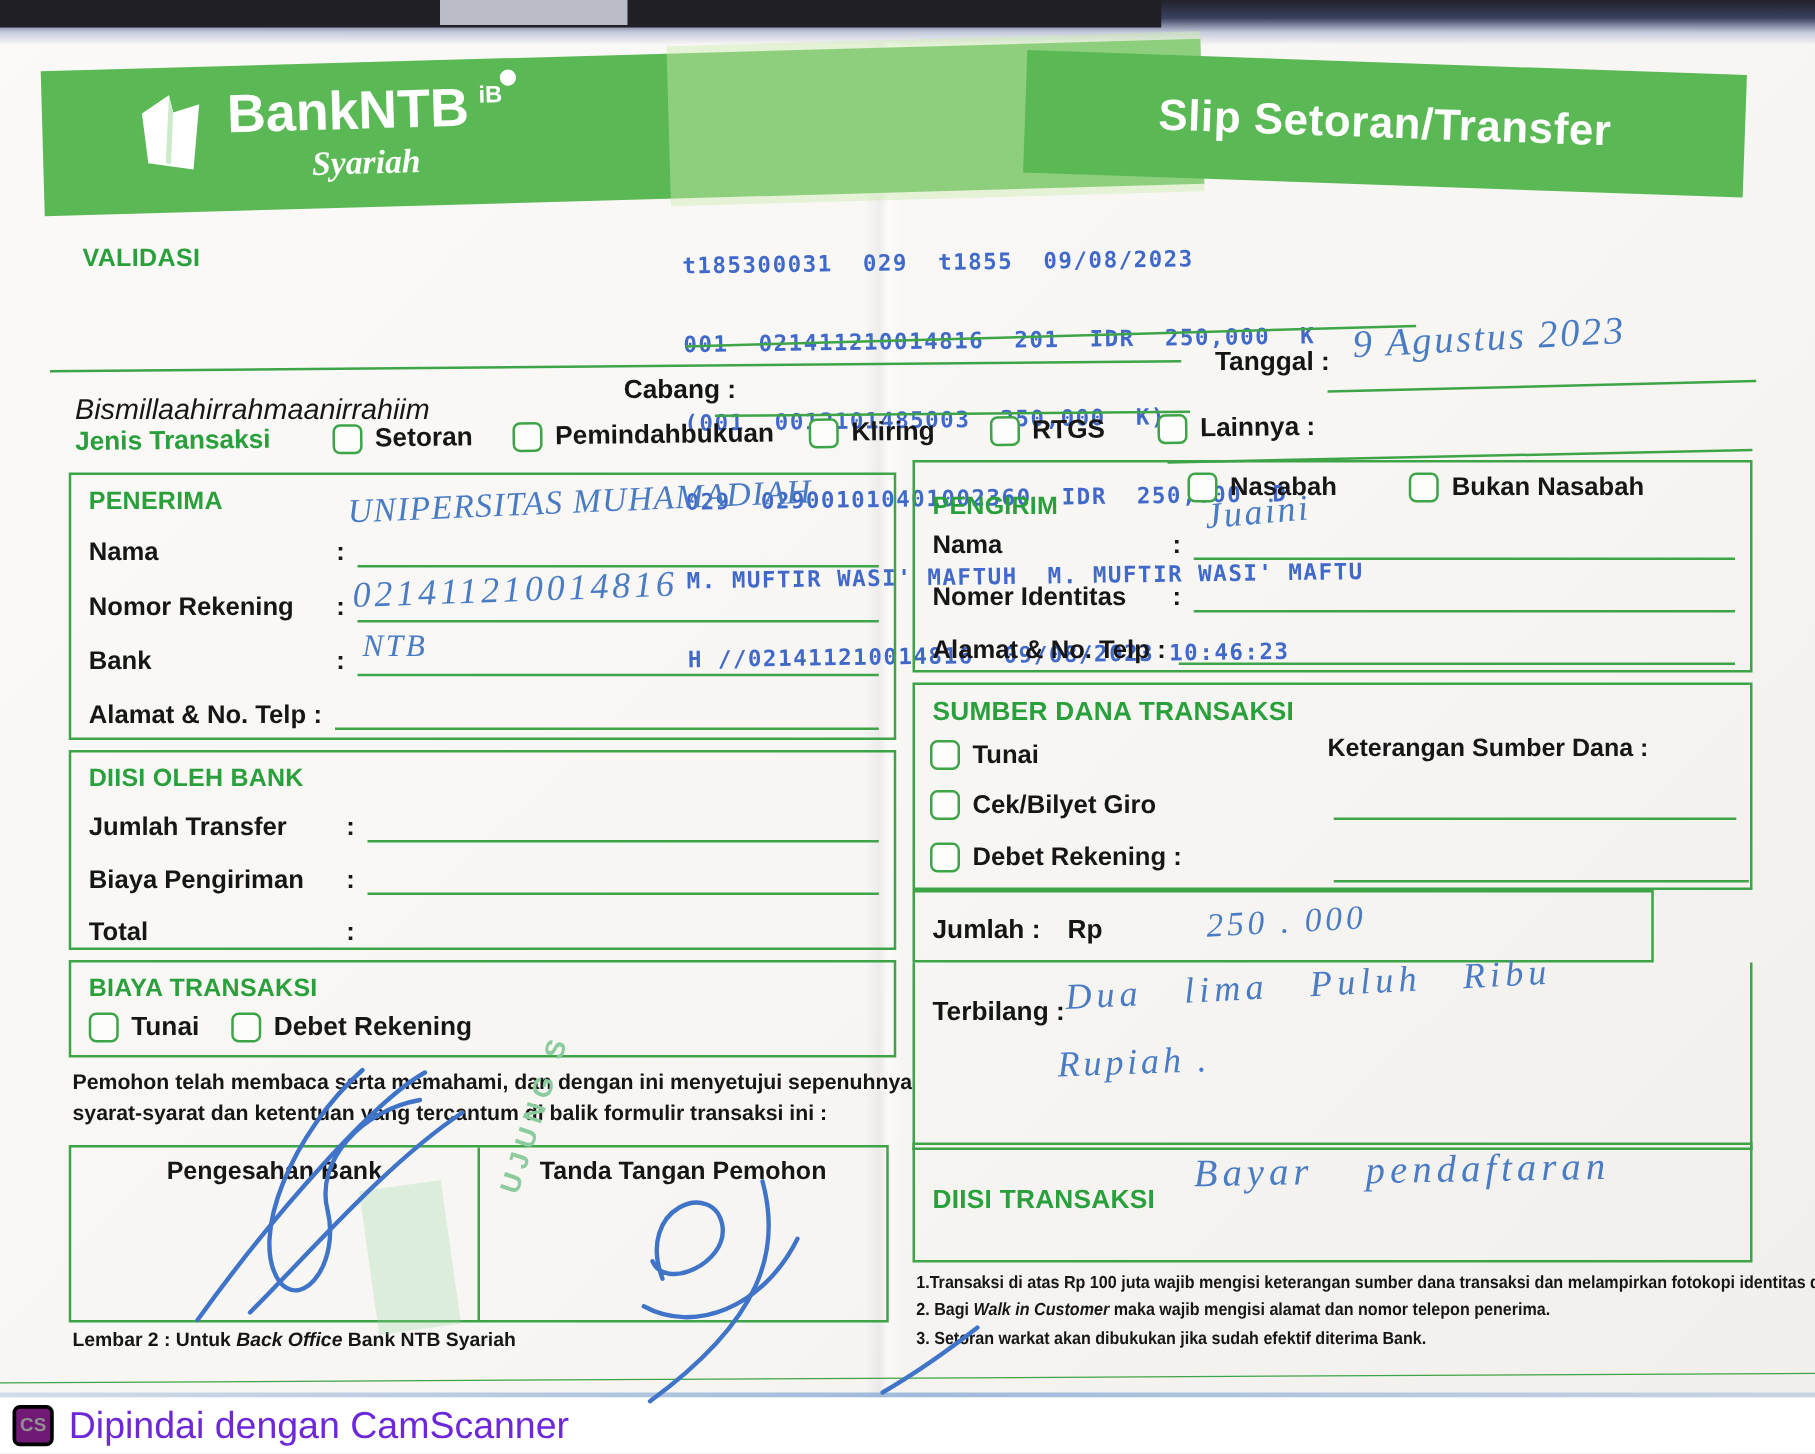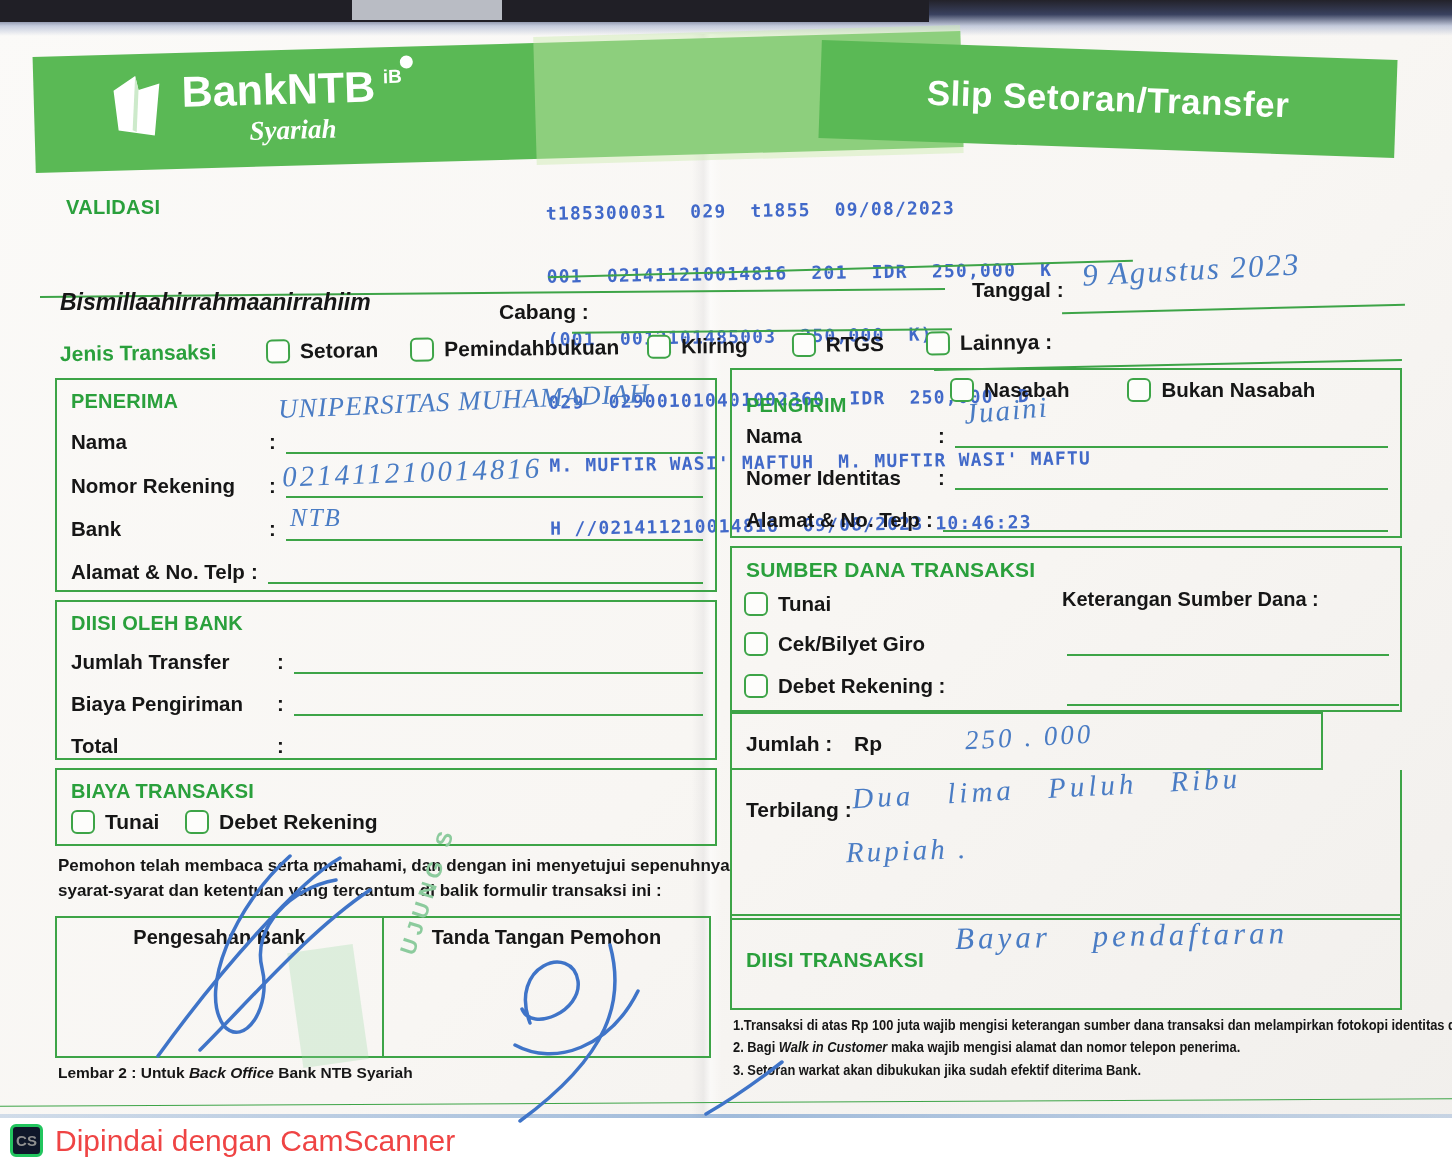--- a/index.html
+++ b/index.html
@@ -36,21 +36,21 @@
   .dotmatrix { position:absolute; left:548px; top:157px; font-family:"DejaVu Sans Mono", monospace;
     color:#4169c9; font-size:18px; font-weight:bold; line-height:21px; letter-spacing:1.2px;
     transform:rotate(-.8deg); white-space:pre; }
   .gline { position:absolute; border-top:2px solid #3da447; }
   
   .blabel { font-weight:bold; font-size:21px; color:#151515; }
   .gtitle { color:#2aa03c; font-weight:bold; font-size:20px; letter-spacing:.2px; }
   .hw { position:absolute; font-family:"Liberation Serif", serif; font-style:italic;
     color:#4a7cc4; white-space:nowrap; z-index:6; }
   
-  .bismillah { position:absolute; left:60px; top:289px; font-size:23px; font-weight:bold; font-style:italic; }
+  .bismillah { position:absolute; left:60px; top:314px; font-size:23px; font-weight:normal; font-style:italic; }
   .cabang-label { position:absolute; left:480px; top:300px;margin-left:19px; }
   
   .jenis-row { position:absolute; left:60px; top:336px; display:flex; align-items:center; transform:rotate(-.7deg); z-index:3; }
   .jenis-label { color:#2aa03c; font-weight:bold; font-size:21px; width:206px; }
   .opt { display:flex; align-items:center; gap:10px; font-size:21px; font-weight:bold; }
   .cb { width:24px; height:24px; border:2.5px solid #3da447; border-radius:6px; background:#fdfdfb; flex:none; }
   
   .box { position:absolute; border:2px solid #3da447; }
   .box-title { position:absolute; left:14px; top:10px; }
   .frow { position:absolute; left:14px; right:12px; display:flex; align-items:flex-end; height:34px; }
@@ -74,23 +74,23 @@
   .nasabah-row { position:absolute; left:218px; top:8px; display:flex; gap:58px; }
   .keterangan-label { position:absolute; left:330px; top:40px; font-weight:bold; font-size:20px; }
   .sd-opt { position:absolute; left:12px; display:flex; align-items:center; gap:10px; font-size:20.5px; font-weight:bold; }
   .perhatian { position:absolute; left:733px; top:1014px; width:712px; font-size:14px; font-weight:bold; line-height:1.6; }
   .note-line { white-space:nowrap; transform:scaleX(.92); transform-origin:left; }
   
   .footer-speckle { position:absolute; left:0; bottom:45px; width:100%; height:4px;
     background:linear-gradient(90deg,rgba(90,140,200,.25),rgba(90,140,200,.55),rgba(120,160,210,.35)); }
   .footer { position:absolute; left:0; bottom:0; width:100%; height:45px; background:#fff;
     display:flex; align-items:center; gap:12px; padding-left:10px; }
-  .cs-icon { width:33px; height:33px; border:3px solid #22c55e; border-radius:6px; color:#909090;
-    display:flex; align-items:center; justify-content:center; font-size:15px; font-weight:bold; background:#0f172a; flex:none; }
-  .footer-text { color:#ef4444; font-size:30px; }
+  .cs-icon { width:33px; height:33px; border:3px solid #000000; border-radius:6px; color:#909090;
+    display:flex; align-items:center; justify-content:center; font-size:15px; font-weight:bold; background:#701a75; flex:none; }
+  .footer-text { color:#6d28d9; font-size:30px; }
 </style>
 </head>
 <body>
 
 <div class="page">
 
   <div class="top-shadow"></div>
   <div class="top-shadow-dark"></div>
   <div class="top-shadow-notch"></div>
   <div class="fold"></div>

